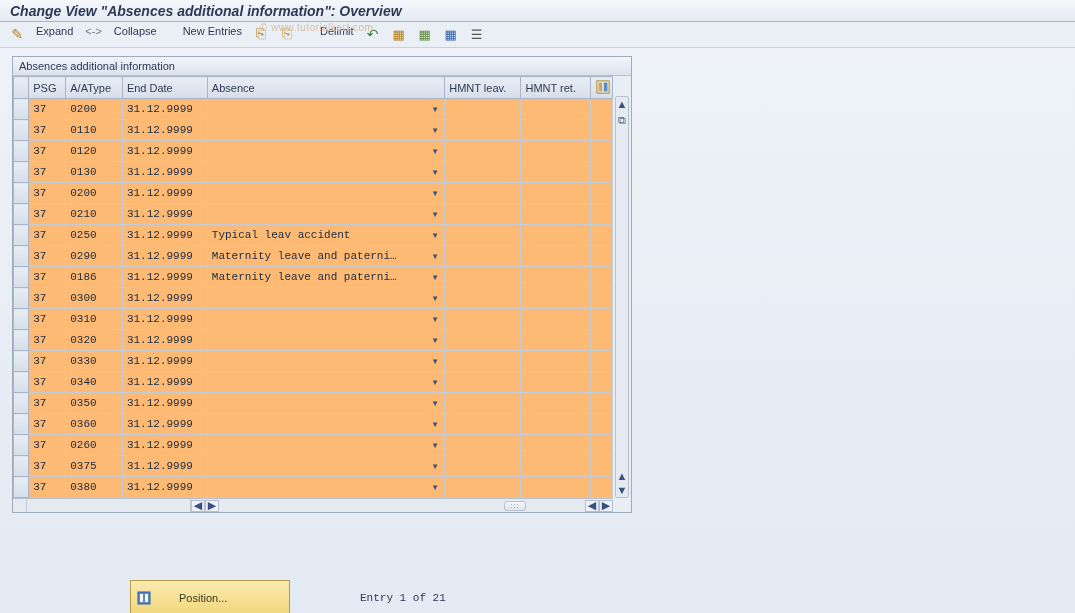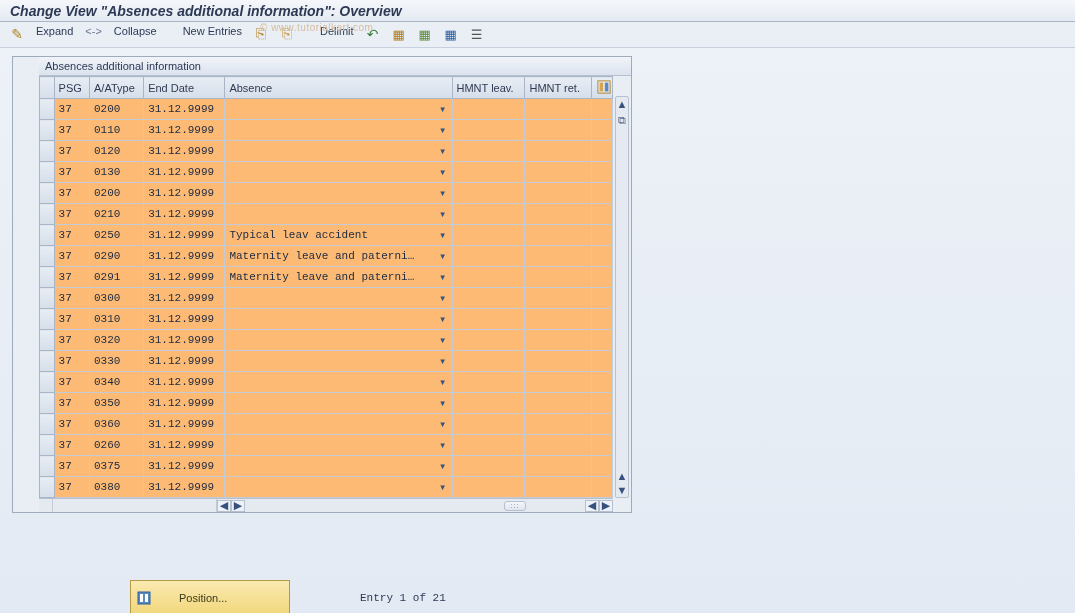--- a/index.html
+++ b/index.html
@@ -14,21 +14,21 @@
   .tool-icon { width:18px; height:18px; display:inline-flex; align-items:center; justify-content:center; border:1px solid transparent; border-radius:2px; cursor:pointer; }
   .icon-pencil::before { content:"✎"; color:#b07d1a; font-size:14px; }
   .icon-copy::before   { content:"⎘"; color:#b07d1a; font-size:13px; }
   .icon-copy2::before  { content:"⎘"; color:#c89030; font-size:13px; }
   .icon-undo::before   { content:"↶"; color:#3a7d3a; font-size:14px; }
   .icon-grid1::before  { content:"▦"; color:#b07d1a; font-size:13px; }
   .icon-grid2::before  { content:"▦"; color:#5a8a3a; font-size:13px; }
   .icon-grid3::before  { content:"▦"; color:#2a5ea0; font-size:13px; }
   .icon-list::before   { content:"☰"; color:#555; font-size:13px; }
   
-  .panel { margin:8px 0 0 12px; width:620px; border:1px solid #9eabbd; background:#e9eef5;padding-left:26px; }
+  .panel { margin:8px 0 0 12px; width:620px; border:1px solid #9eabbd; background:#e9eef5; }
   .panel-header { padding:3px 6px; font-size:11px; color:#2c3a56; background:linear-gradient(#f1f4f9,#dbe3ee); border-bottom:1px solid #b6c0ce; }
   .grid-wrap { position:relative; padding:0 18px 0 0; }
   
   table { border-collapse:collapse; table-layout:fixed; width:100%; background:#fdba74; font-family: "Courier New", monospace; }
   thead th { background:linear-gradient(#e8edf4,#d5deea); border:1px solid #aab5c7; font-weight:normal; text-align:left; padding:2px 4px; color:#2f3b53; font-family:Arial,sans-serif; height:18px; overflow:hidden; white-space:nowrap; }
   tbody td { border:1px solid #c3cbd7; padding:0 4px; height:21px; white-space:nowrap; overflow:hidden; color:#1b2940; vertical-align:middle; }
   .handle-cell { width:14px; background:linear-gradient(#e8edf4,#d5deea); border:1px solid #aab5c7; cursor:pointer; }
   .conf-col { width:20px; text-align:center; }
   .conf-btn { width:16px;height:16px;display:inline-flex;align-items:center;justify-content:center;cursor:pointer;}
   .conf-btn svg { width:14px;height:14px;}
@@ -192,21 +192,21 @@
               <td><span>0290</span></td>
               <td><span>31.12.9999</span></td>
               <td class="absence-cell"><span>Maternity leave and paterni…</span><span class="dd">▾</span></td>
               <td><span></span></td>
               <td><span></span></td>
               <td class="conf-col"></td>
             </tr>
             <tr>
               <td class="handle-cell"></td>
               <td><span>37</span></td>
-              <td><span>0291</span></td>
+              <td><span>0186</span></td>
               <td><span>31.12.9999</span></td>
               <td class="absence-cell"><span>Maternity leave and paterni…</span><span class="dd">▾</span></td>
               <td><span></span></td>
               <td><span></span></td>
               <td class="conf-col"></td>
             </tr>
             <tr>
               <td class="handle-cell"></td>
               <td><span>37</span></td>
               <td><span>0300</span></td>

